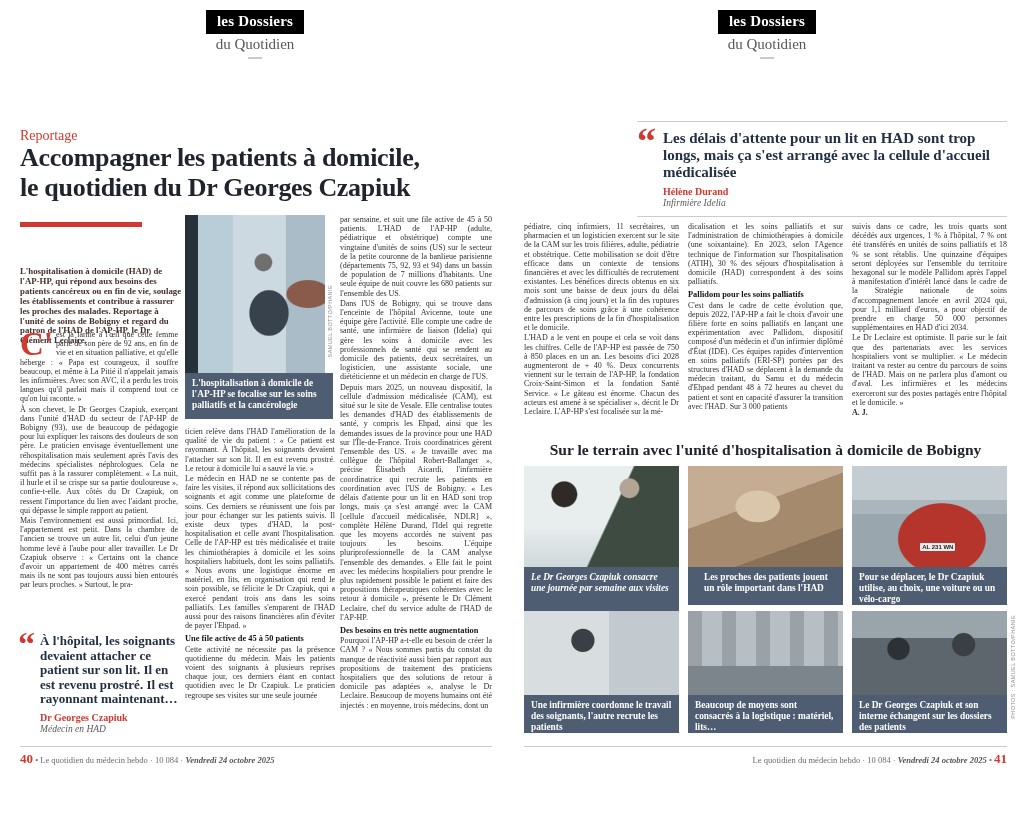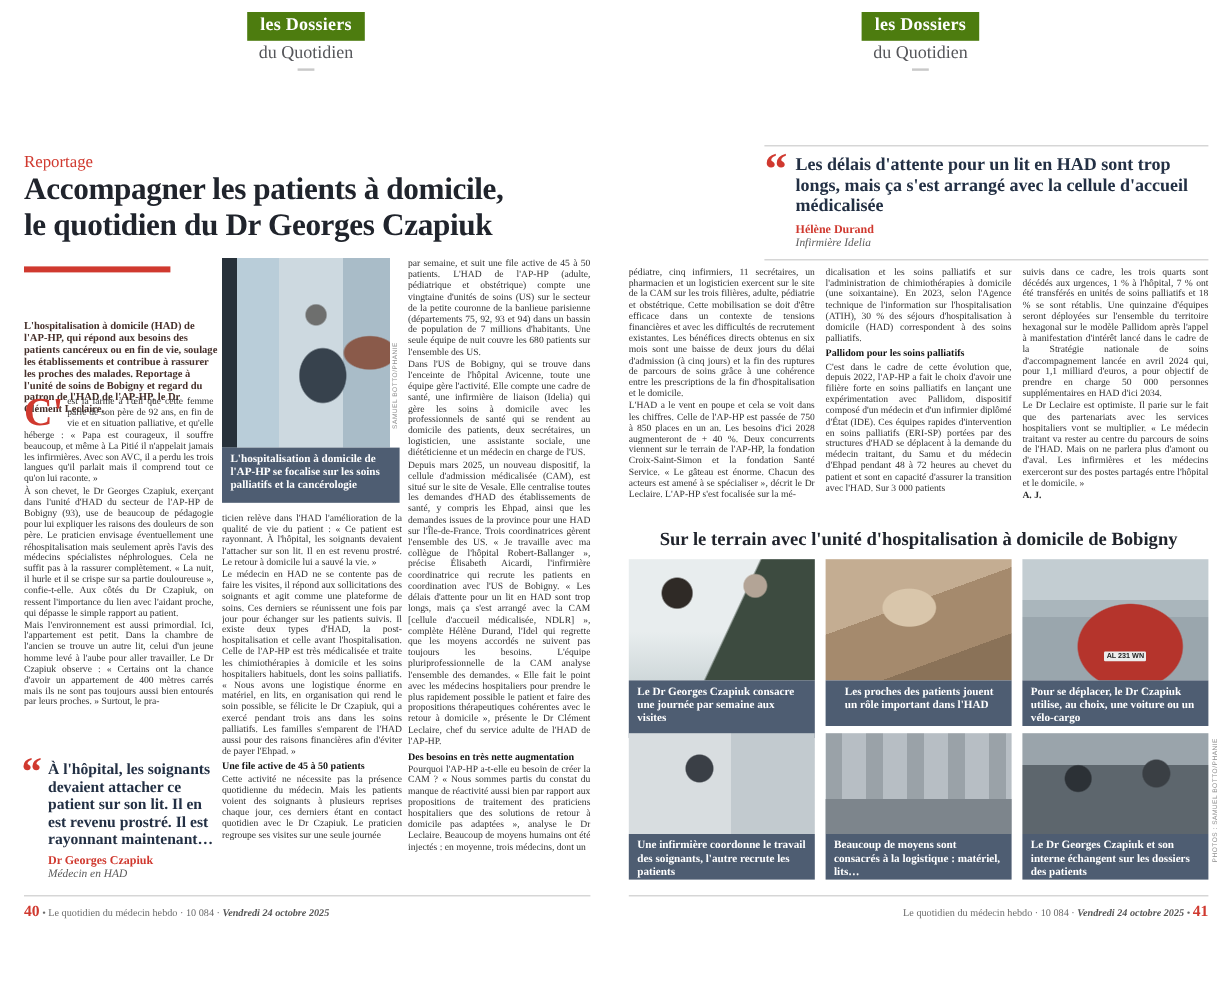--- a/index.html
+++ b/index.html
@@ -1,21 +1,21 @@
 <!DOCTYPE html>
 <html lang="fr"><head>
 <meta charset="utf-8">
 <style>
   html,body{margin:0;padding:0;background:#ffffff;}
   #canvas{position:relative;width:1024px;height:819px;background:#ffffff;overflow:hidden;
           font-family:"Liberation Serif","DejaVu Serif",serif;color:#2f2f2f;}
   .abs{position:absolute;}
   
   .masthead{width:200px;text-align:center;}
-  .mh-box{display:inline-block;background:#4d7c0f;color:#fff;font-weight:700;font-size:15px;
+  .mh-box{display:inline-block;background:#000000;color:#fff;font-weight:700;font-size:15px;
           padding:3px 11px 4px;letter-spacing:.2px;}
   .mh-sub{font-size:15px;color:#55565a;margin-top:2px;}
   .mh-dash{width:14px;height:2px;background:#c9c9c9;margin:4px auto 0;}
   
   .kicker{color:#d0392f;font-size:14px;}
   .headline{font-size:26px;line-height:30px;font-weight:700;color:#20242c;letter-spacing:-.3px;}
   .redbar{background:#d0392f;width:122px;height:5px;}
   .standfirst{width:162px;font-size:8.8px;line-height:9.9px;font-weight:700;color:#46302b;}
   
   .col{font-size:8px;line-height:9.2px;text-align:justify;color:#2f2f2f;overflow:hidden;}
@@ -177,21 +177,21 @@
       <p style="font-weight:700;">A. J.</p>
     </div>
 
     <div class="abs section-title" style="left:12px;top:441px;width:483px;">Sur le terrain avec l'unité d'hospitalisation à domicile de Bobigny</div>
 
     <div class="abs photo g1" style="left:12px;top:466px;width:155px;height:101px;"></div>
     <div class="abs photo g2" style="left:176px;top:466px;width:155px;height:101px;"></div>
     <div class="abs photo g3" style="left:340px;top:466px;width:155px;height:101px;">
       <div class="plate">AL 231 WN</div>
     </div>
-    <div class="abs capbar" style="left:12px;top:567px;width:155px;height:48px;">Le Dr Georges Czapiuk consacre une journée par semaine aux visites</div>
+    <div class="abs capbar" style="left:12px;top:567px;width:155px;height:48px;font-style:italic;">Le Dr Georges Czapiuk consacre une journée par semaine aux visites</div>
     <div class="abs capbar" style="left:176px;top:567px;width:155px;height:38px;padding-left:16px;">Les proches des patients jouent un rôle important dans l'HAD</div>
     <div class="abs capbar" style="left:340px;top:567px;width:155px;height:38px;">Pour se déplacer, le Dr Czapiuk utilise, au choix, une voiture ou un vélo-cargo</div>
 
     <div class="abs photo g4" style="left:12px;top:611px;width:155px;height:84px;"></div>
     <div class="abs photo g5" style="left:176px;top:611px;width:155px;height:84px;"></div>
     <div class="abs photo g6" style="left:340px;top:611px;width:155px;height:84px;"></div>
     <div class="abs capbar" style="left:12px;top:695px;width:155px;height:38px;">Une infirmière coordonne le travail des soignants, l'autre recrute les patients</div>
     <div class="abs capbar" style="left:176px;top:695px;width:155px;height:38px;">Beaucoup de moyens sont consacrés à la logistique : matériel, lits…</div>
     <div class="abs capbar" style="left:340px;top:695px;width:155px;height:38px;">Le Dr Georges Czapiuk et son interne échangent sur les dossiers des patients</div>
 

